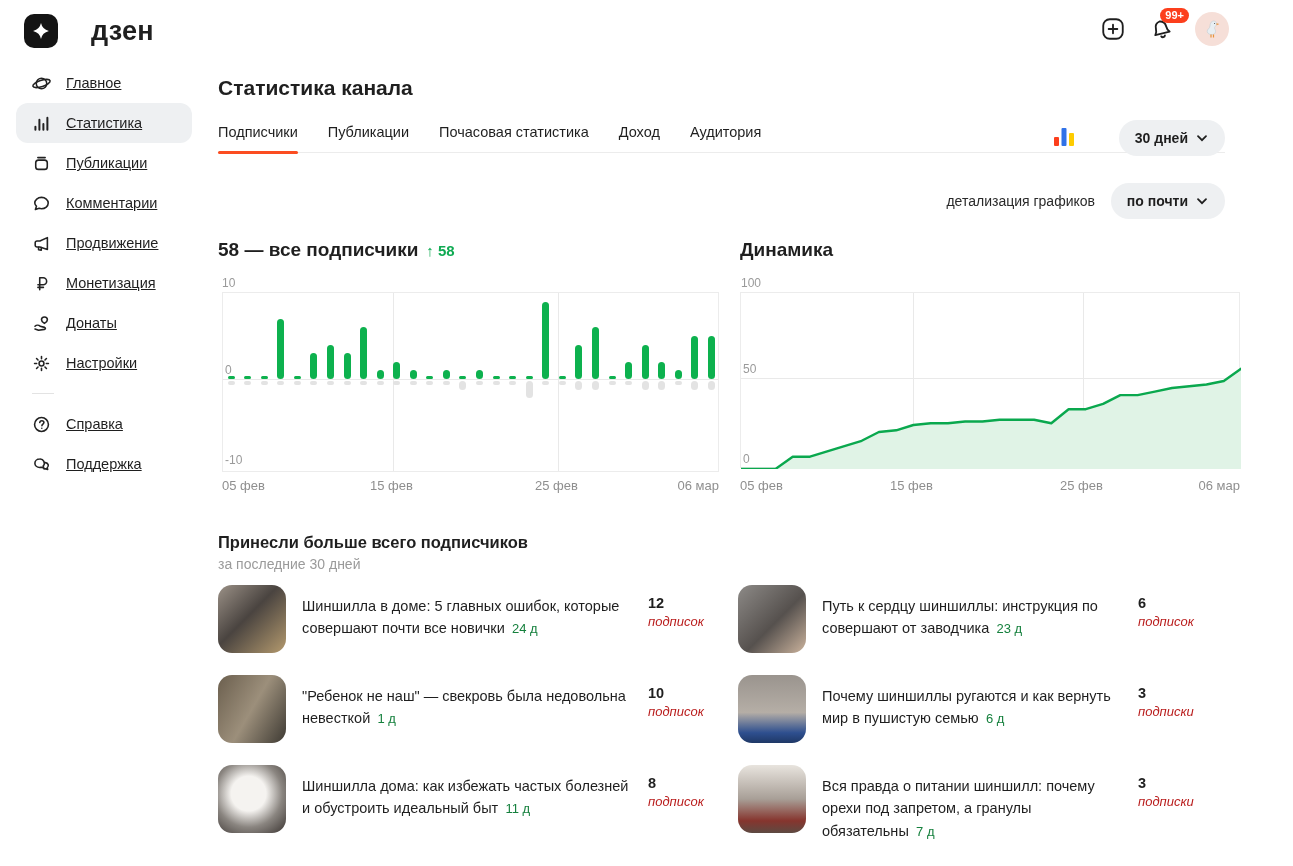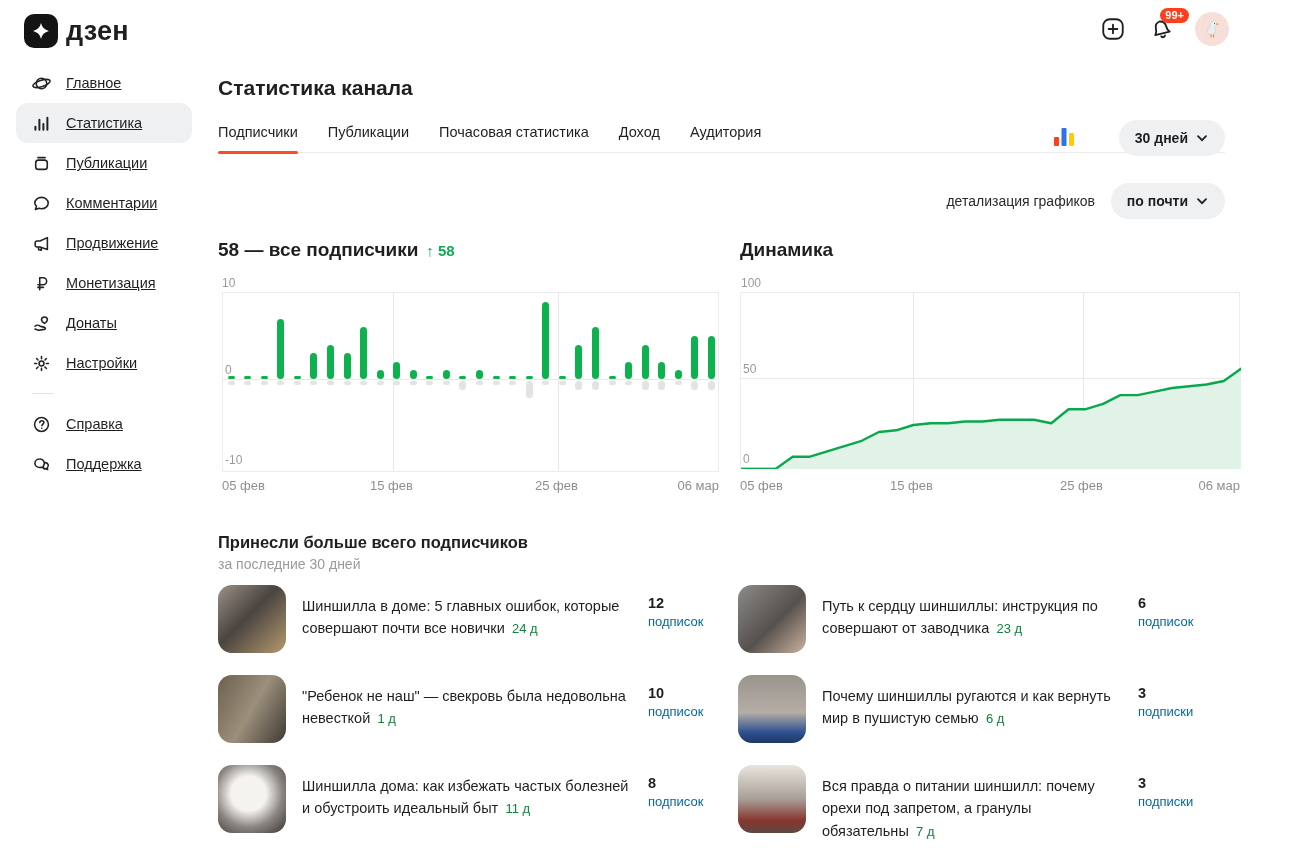--- a/index.html
+++ b/index.html
@@ -2,21 +2,21 @@
 <html><head>
 <meta charset="utf-8">
 <style>
   * { box-sizing: border-box; margin: 0; padding: 0; }
   body { background:#fff; font-family:"Liberation Sans", sans-serif; color:#1f1f1f; }
   .app { position:relative; width:1293px; height:866px; background:#fff; overflow:hidden; }
 
   
   .logo { position:absolute; left:24px; top:14px; display:flex; align-items:center; gap:8px; }
   .logo-mark { width:34px; height:34px; background:#141414; border-radius:10px; display:flex; align-items:center; justify-content:center; }
-  .logo-text { font-size:27px; font-weight:700; letter-spacing:0.2px; }
+  .logo-text { font-size:27px; font-weight:700; letter-spacing:0.2px;margin-left:25px; }
   .topbar-right { position:absolute; right:64px; top:12px; display:flex; align-items:center; gap:20px; }
   .icon-btn { width:28px; height:28px; display:flex; align-items:center; justify-content:center; cursor:pointer; position:relative; }
   .badge { position:absolute; top:-7px; right:-14px; background:#fc3f1d; color:#fff; font-size:11px; font-weight:700; border-radius:9px; padding:2px 5px; line-height:1; }
   .avatar { width:34px; height:34px; border-radius:50%; background:#f6dfd8; display:flex; align-items:center; justify-content:center; overflow:hidden; }
 
   
   .sidebar { position:absolute; left:16px; top:63px; width:176px;text-decoration:underline; }
   .side-item { display:flex; align-items:center; gap:14px; height:40px; padding:0 14px; border-radius:12px; cursor:pointer; font-size:14.5px; }
   .side-item.active { background:#eef0f2; }
   .side-item .ic { width:22px; height:22px; display:flex; align-items:center; justify-content:center; }
@@ -53,21 +53,21 @@
   .posts-col.left { left:0; width:497px; }
   .posts-col.right { left:520px; width:487px; }
   .post-row { display:grid; gap:16px; margin-bottom:22px; cursor:pointer; }
   .posts-col.left .post-row { grid-template-columns:68px 330px 1fr; }
   .posts-col.right .post-row { grid-template-columns:68px 300px 1fr; }
   .thumb { width:68px; height:68px; border-radius:14px; }
   .post-title { font-size:14.5px; line-height:1.55; padding-top:10px; }
   .post-age { color:#15803d; font-size:13px; white-space:nowrap; }
   .post-count { padding-top:10px; }
   .post-count .num { font-size:14.5px; font-weight:700; }
-  .post-count .unit { font-size:13px; color:#0369a1; margin-top:3px; }
+  .post-count .unit { font-size:13px; color:#b91c1c; margin-top:3px;font-style:italic; }
   .t1 { background:linear-gradient(135deg,#9b9187 0%,#4a4440 45%,#b49a6e 100%); }
   .t2 { background:linear-gradient(120deg,#6b5f4e,#9c8f7b 50%,#3e3a33); }
   .t3 { background:radial-gradient(circle at 45% 42%,#f5f3f0 0 32%,#8a8580 62%,#3a3431 100%); }
   .t4 { background:linear-gradient(135deg,#8d8a87,#56514e 55%,#cbb39d); }
   .t5 { background:linear-gradient(180deg,#9a948e,#b5aea6 55%,#2e4f8f 85%,#1f3866); }
   .t6 { background:linear-gradient(180deg,#e8e4de,#a89f97 50%,#86352e 82%,#5d4a42); }
   svg { display:block; }
 </style>
 </head>
 <body>

